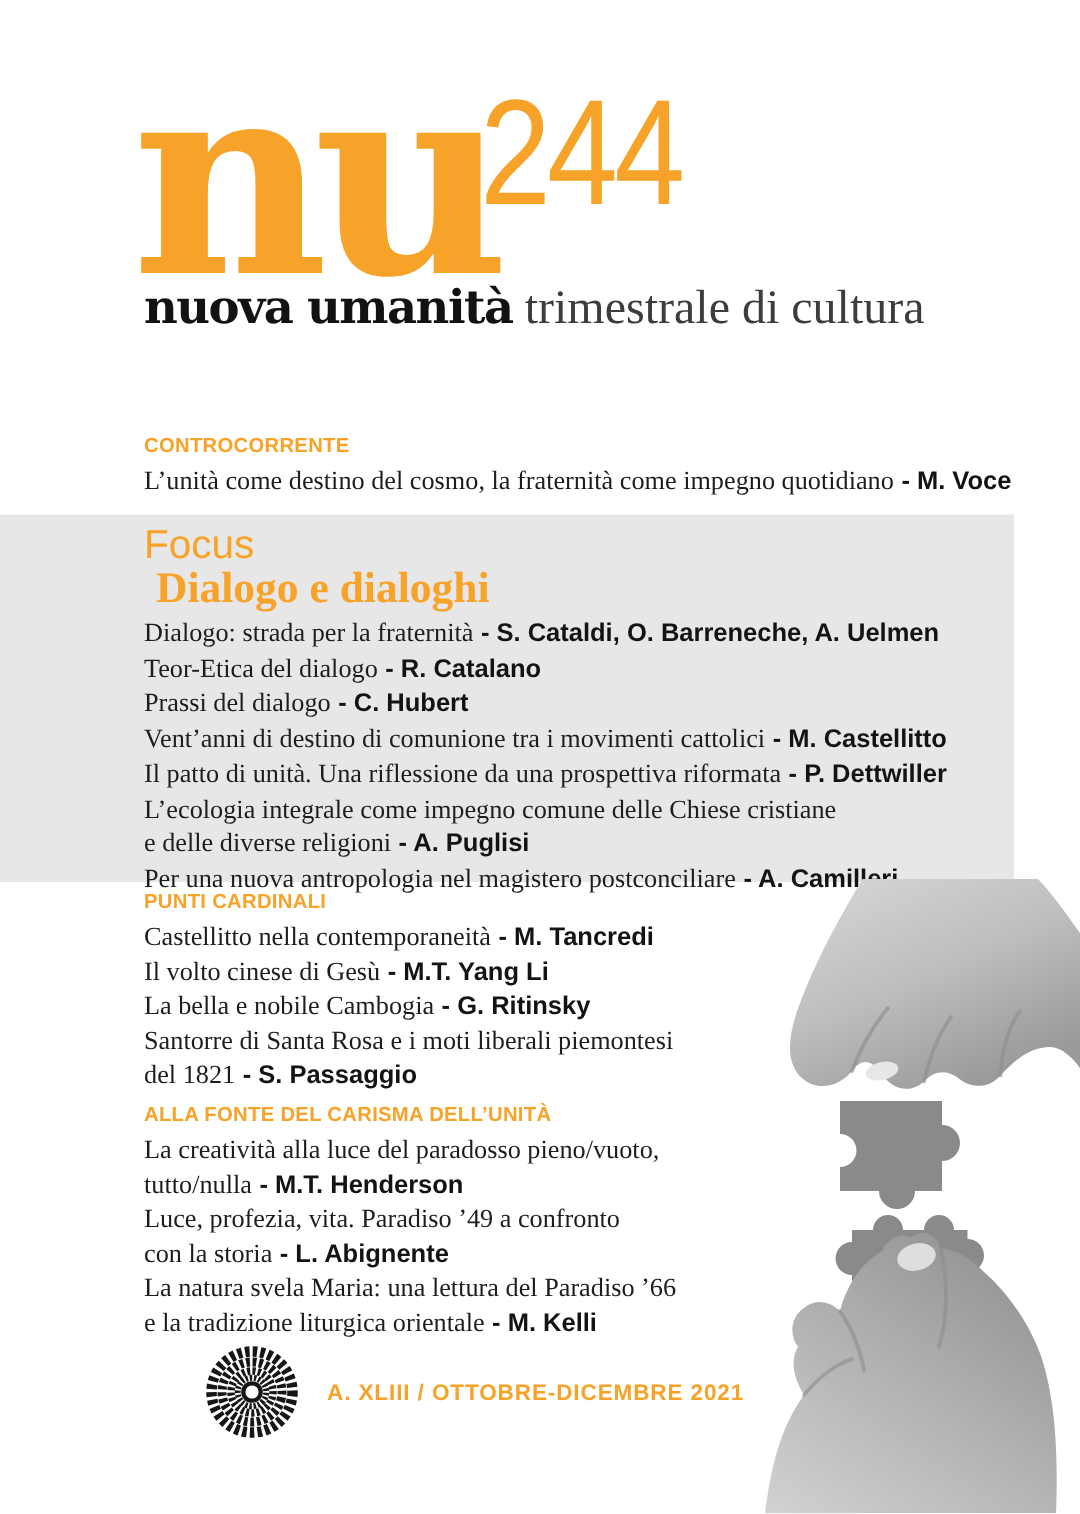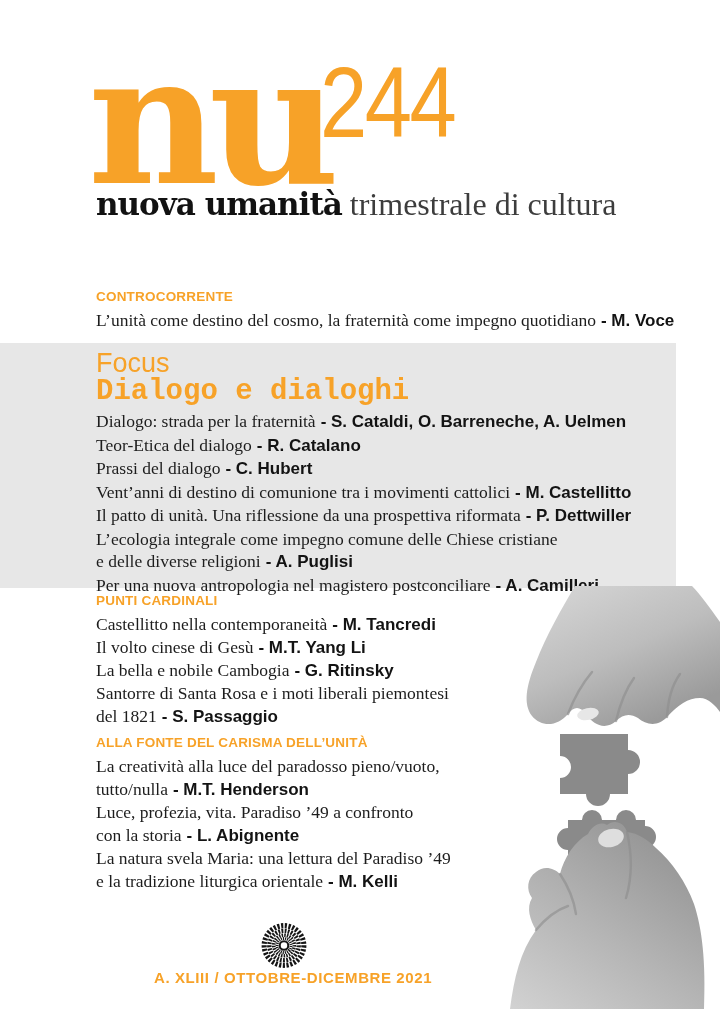--- a/index.html
+++ b/index.html
@@ -54,28 +54,28 @@
   #focus-band{
     position:absolute;left:0;top:343px;width:676px;height:245px;
     background:var(--band);
   }
   #focus-band .inner{padding:7px 0 0 96px;}
   .focus-label{
     font-family:"Liberation Sans",sans-serif;font-weight:400;
     font-size:27px;line-height:27px;color:var(--accent);
   }
   .focus-heading{
-    margin:0 0 3px 0;
-    font-family:Liberation Mono, monospace;font-weight:bold;
+    margin:0 0 3px 8px;
+    font-family:Liberation Serif, serif;font-weight:bold;
     font-size:29px;line-height:30px;color:var(--accent);
   }
   #focus-band .item{line-height:22.5px;}
 
   
-  .footer{position:absolute;left:136px;top:922px;height:64px;display:flex;align-items:center;flex-direction:column;}
+  .footer{position:absolute;left:136px;top:896px;height:64px;display:flex;align-items:center;}
   .mandala{width:64px;height:64px;display:block;}
   .issue-date{
     margin-left:18px;
     font-family:"Liberation Sans",sans-serif;font-weight:bold;
     font-size:15px;letter-spacing:.6px;color:var(--accent);
   }
 
   
   .photo{position:absolute;left:480px;top:586px;width:240px;height:423px;}
   .photo svg{display:block;width:240px;height:423px;}
@@ -119,21 +119,21 @@
     <div class="item"><span class="t">Santorre di Santa Rosa e i moti liberali piemontesi
 del 1821</span><span class="a">- S. Passaggio</span></div>
   </section>
 
   <section class="toc" id="sec-allafonte">
     <h2 class="kicker">ALLA FONTE DEL CARISMA DELL’UNITÀ</h2>
     <div class="item"><span class="t">La creatività alla luce del paradosso pieno/vuoto,
 tutto/nulla</span><span class="a">- M.T. Henderson</span></div>
     <div class="item"><span class="t">Luce, profezia, vita. Paradiso ’49 a confronto
 con la storia</span><span class="a">- L. Abignente</span></div>
-    <div class="item"><span class="t">La natura svela Maria: una lettura del Paradiso ’49
+    <div class="item"><span class="t">La natura svela Maria: una lettura del Paradiso ’66
 e la tradizione liturgica orientale</span><span class="a">- M. Kelli</span></div>
   </section>
 
   <div class="footer">
     <svg class="mandala" viewBox="0 0 64 64" aria-hidden="true">
       <g fill="none" stroke="#161616">
         <circle cx="32" cy="32" r="27" stroke-width="7" stroke-dasharray="3 2.1"></circle>
         <circle cx="32" cy="32" r="20" stroke-width="6" stroke-dasharray="2.5 1.8" transform="rotate(12 32 32)"></circle>
         <circle cx="32" cy="32" r="14" stroke-width="5" stroke-dasharray="2 1.5" transform="rotate(26 32 32)"></circle>
         <circle cx="32" cy="32" r="9.5" stroke-width="4" stroke-dasharray="1.6 1.2" transform="rotate(40 32 32)"></circle>

